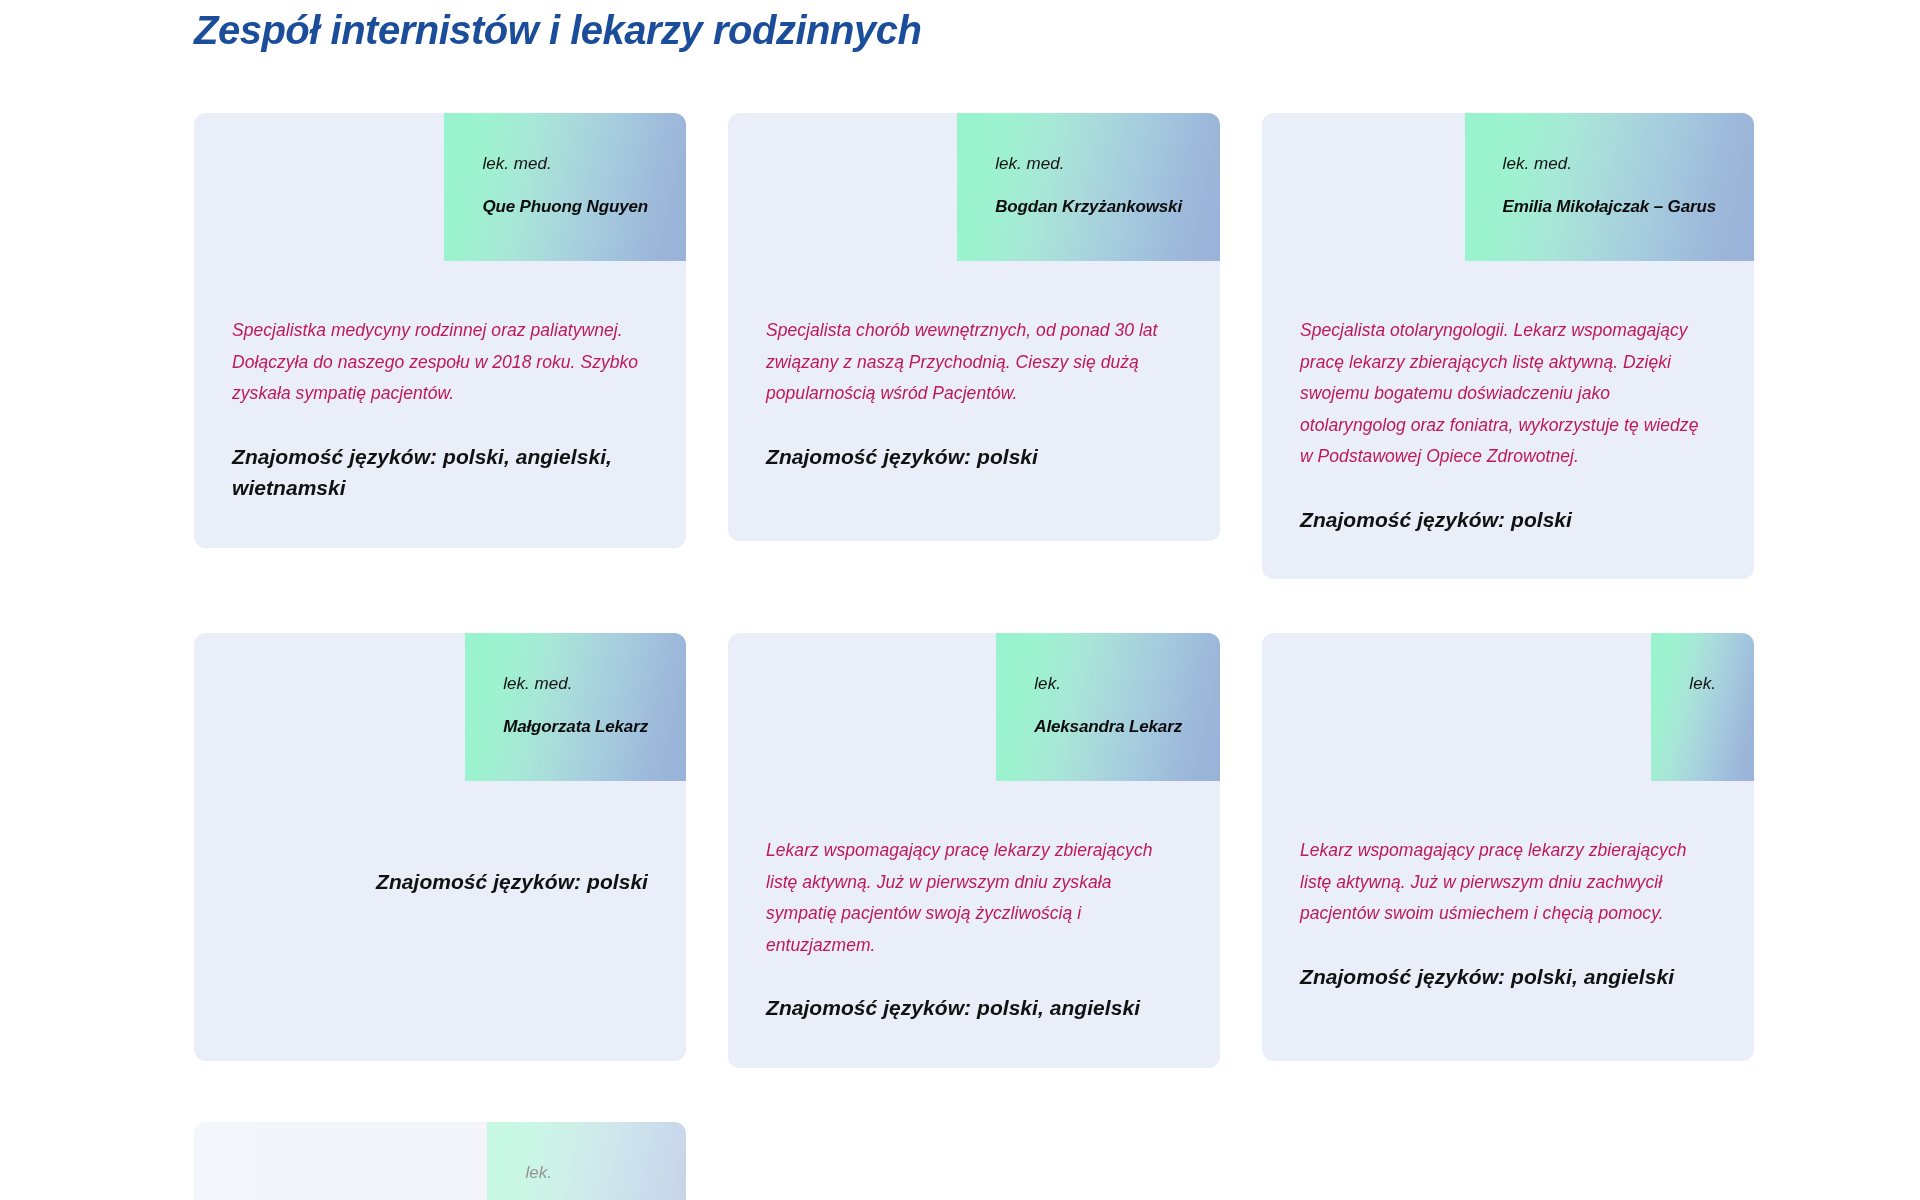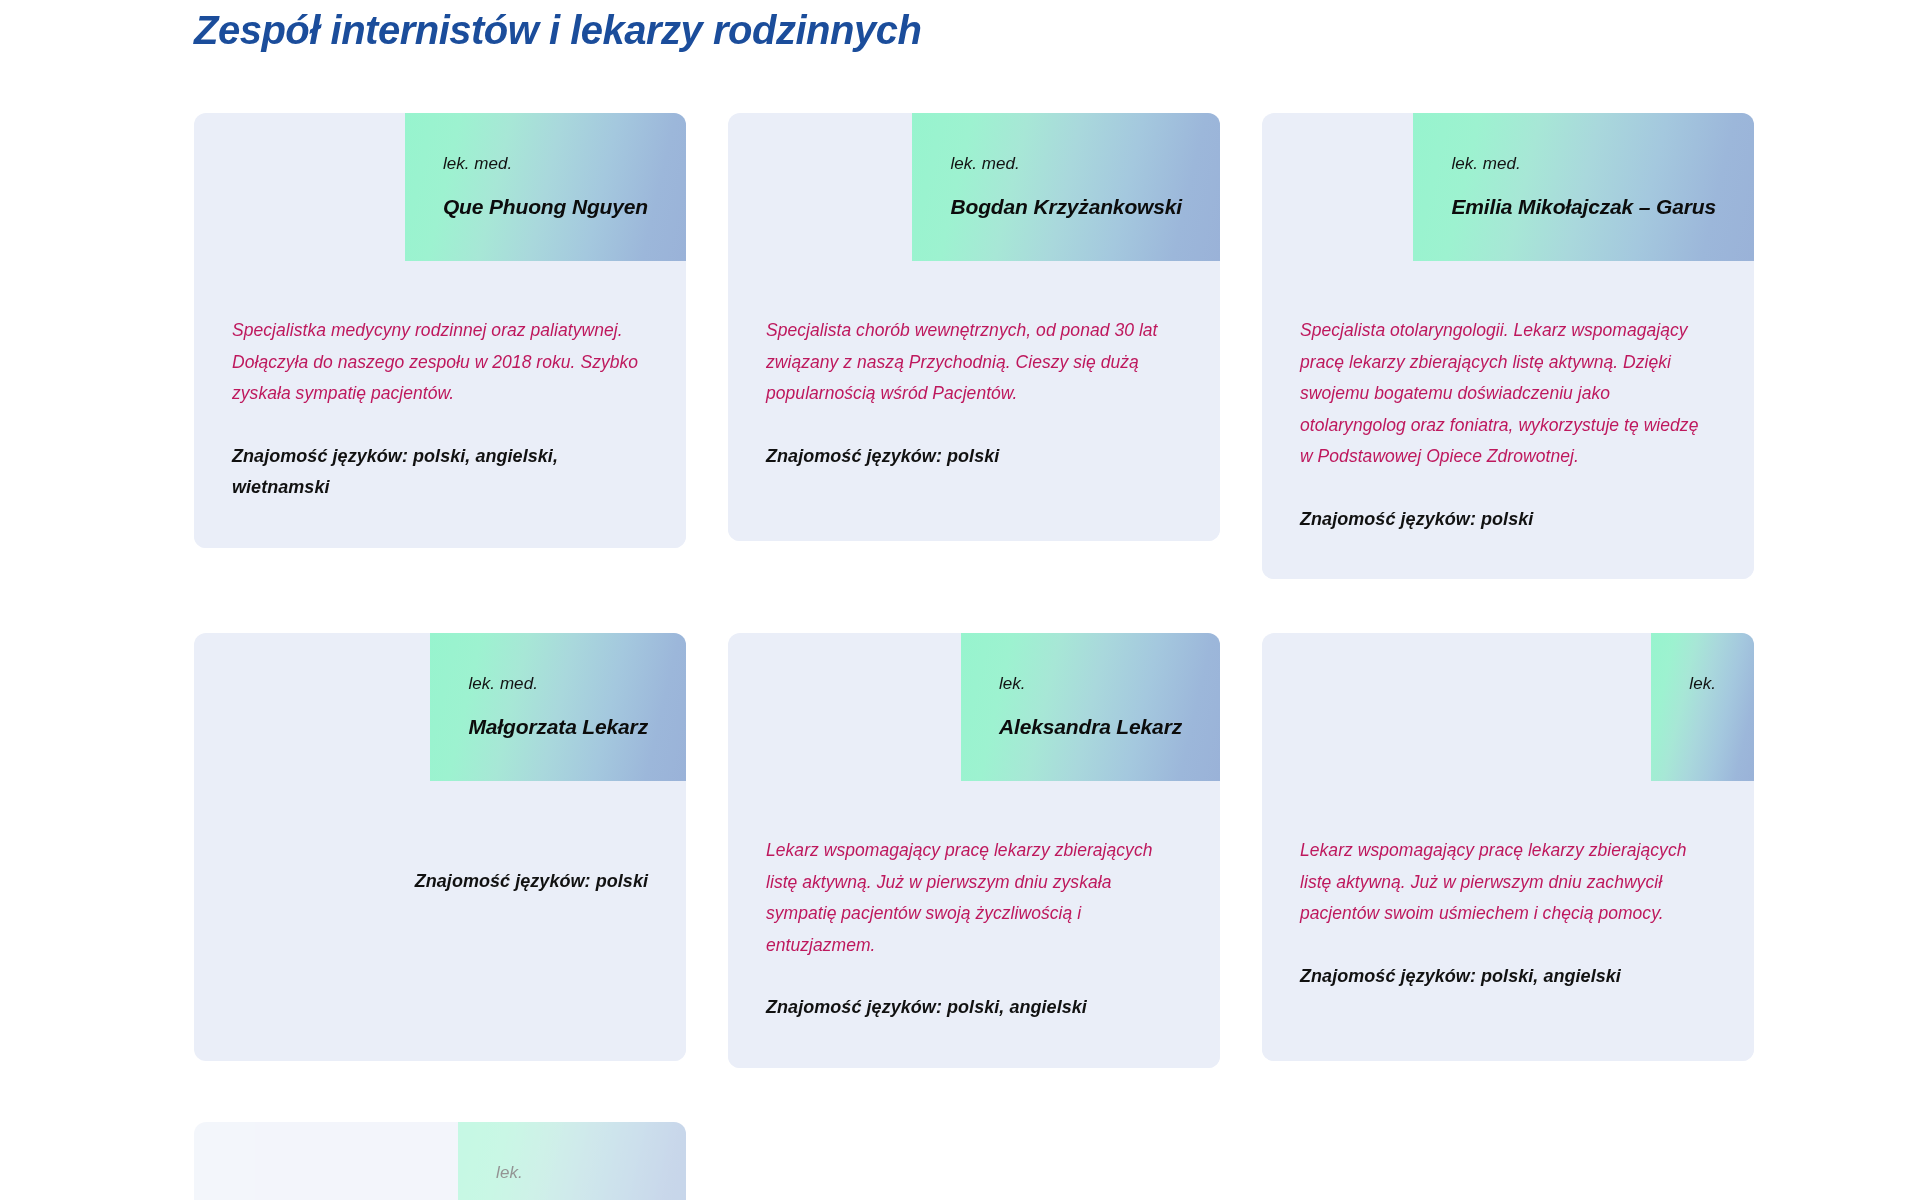--- a/index.html
+++ b/index.html
@@ -83,21 +83,21 @@
   .doctor-degree {
     font-size: 17px;
     line-height: 22px;
     font-weight: 400;
     color: #121212;
     letter-spacing: 0.05px;
   }
 
   .doctor-name {
     margin-top: 16px;
-    font-size: 21px;
+    font-size: 17px;
     line-height: 32px;
     font-weight: 700;
     color: #0c0c0c;
     letter-spacing: -0.15px;
     white-space: nowrap;
   }
 
   .card-body {
     flex: 1;
     padding: 54px 38px 44px 38px;
@@ -108,21 +108,21 @@
     font-size: 17.5px;
     line-height: 31.5px;
     font-weight: 400;
     color: #be185d;
     letter-spacing: 0.05px;
     max-width: 422px;
   }
 
   .doctor-languages {
     margin-top: 31px;
-    font-size: 18px;
+    font-size: 21px;
     line-height: 31.5px;
     font-weight: 700;
     color: #111111;
     letter-spacing: 0.05px;
     max-width: 400px;
   }
 
   
   .doctor-card.row3 {
     min-height: 428px;

